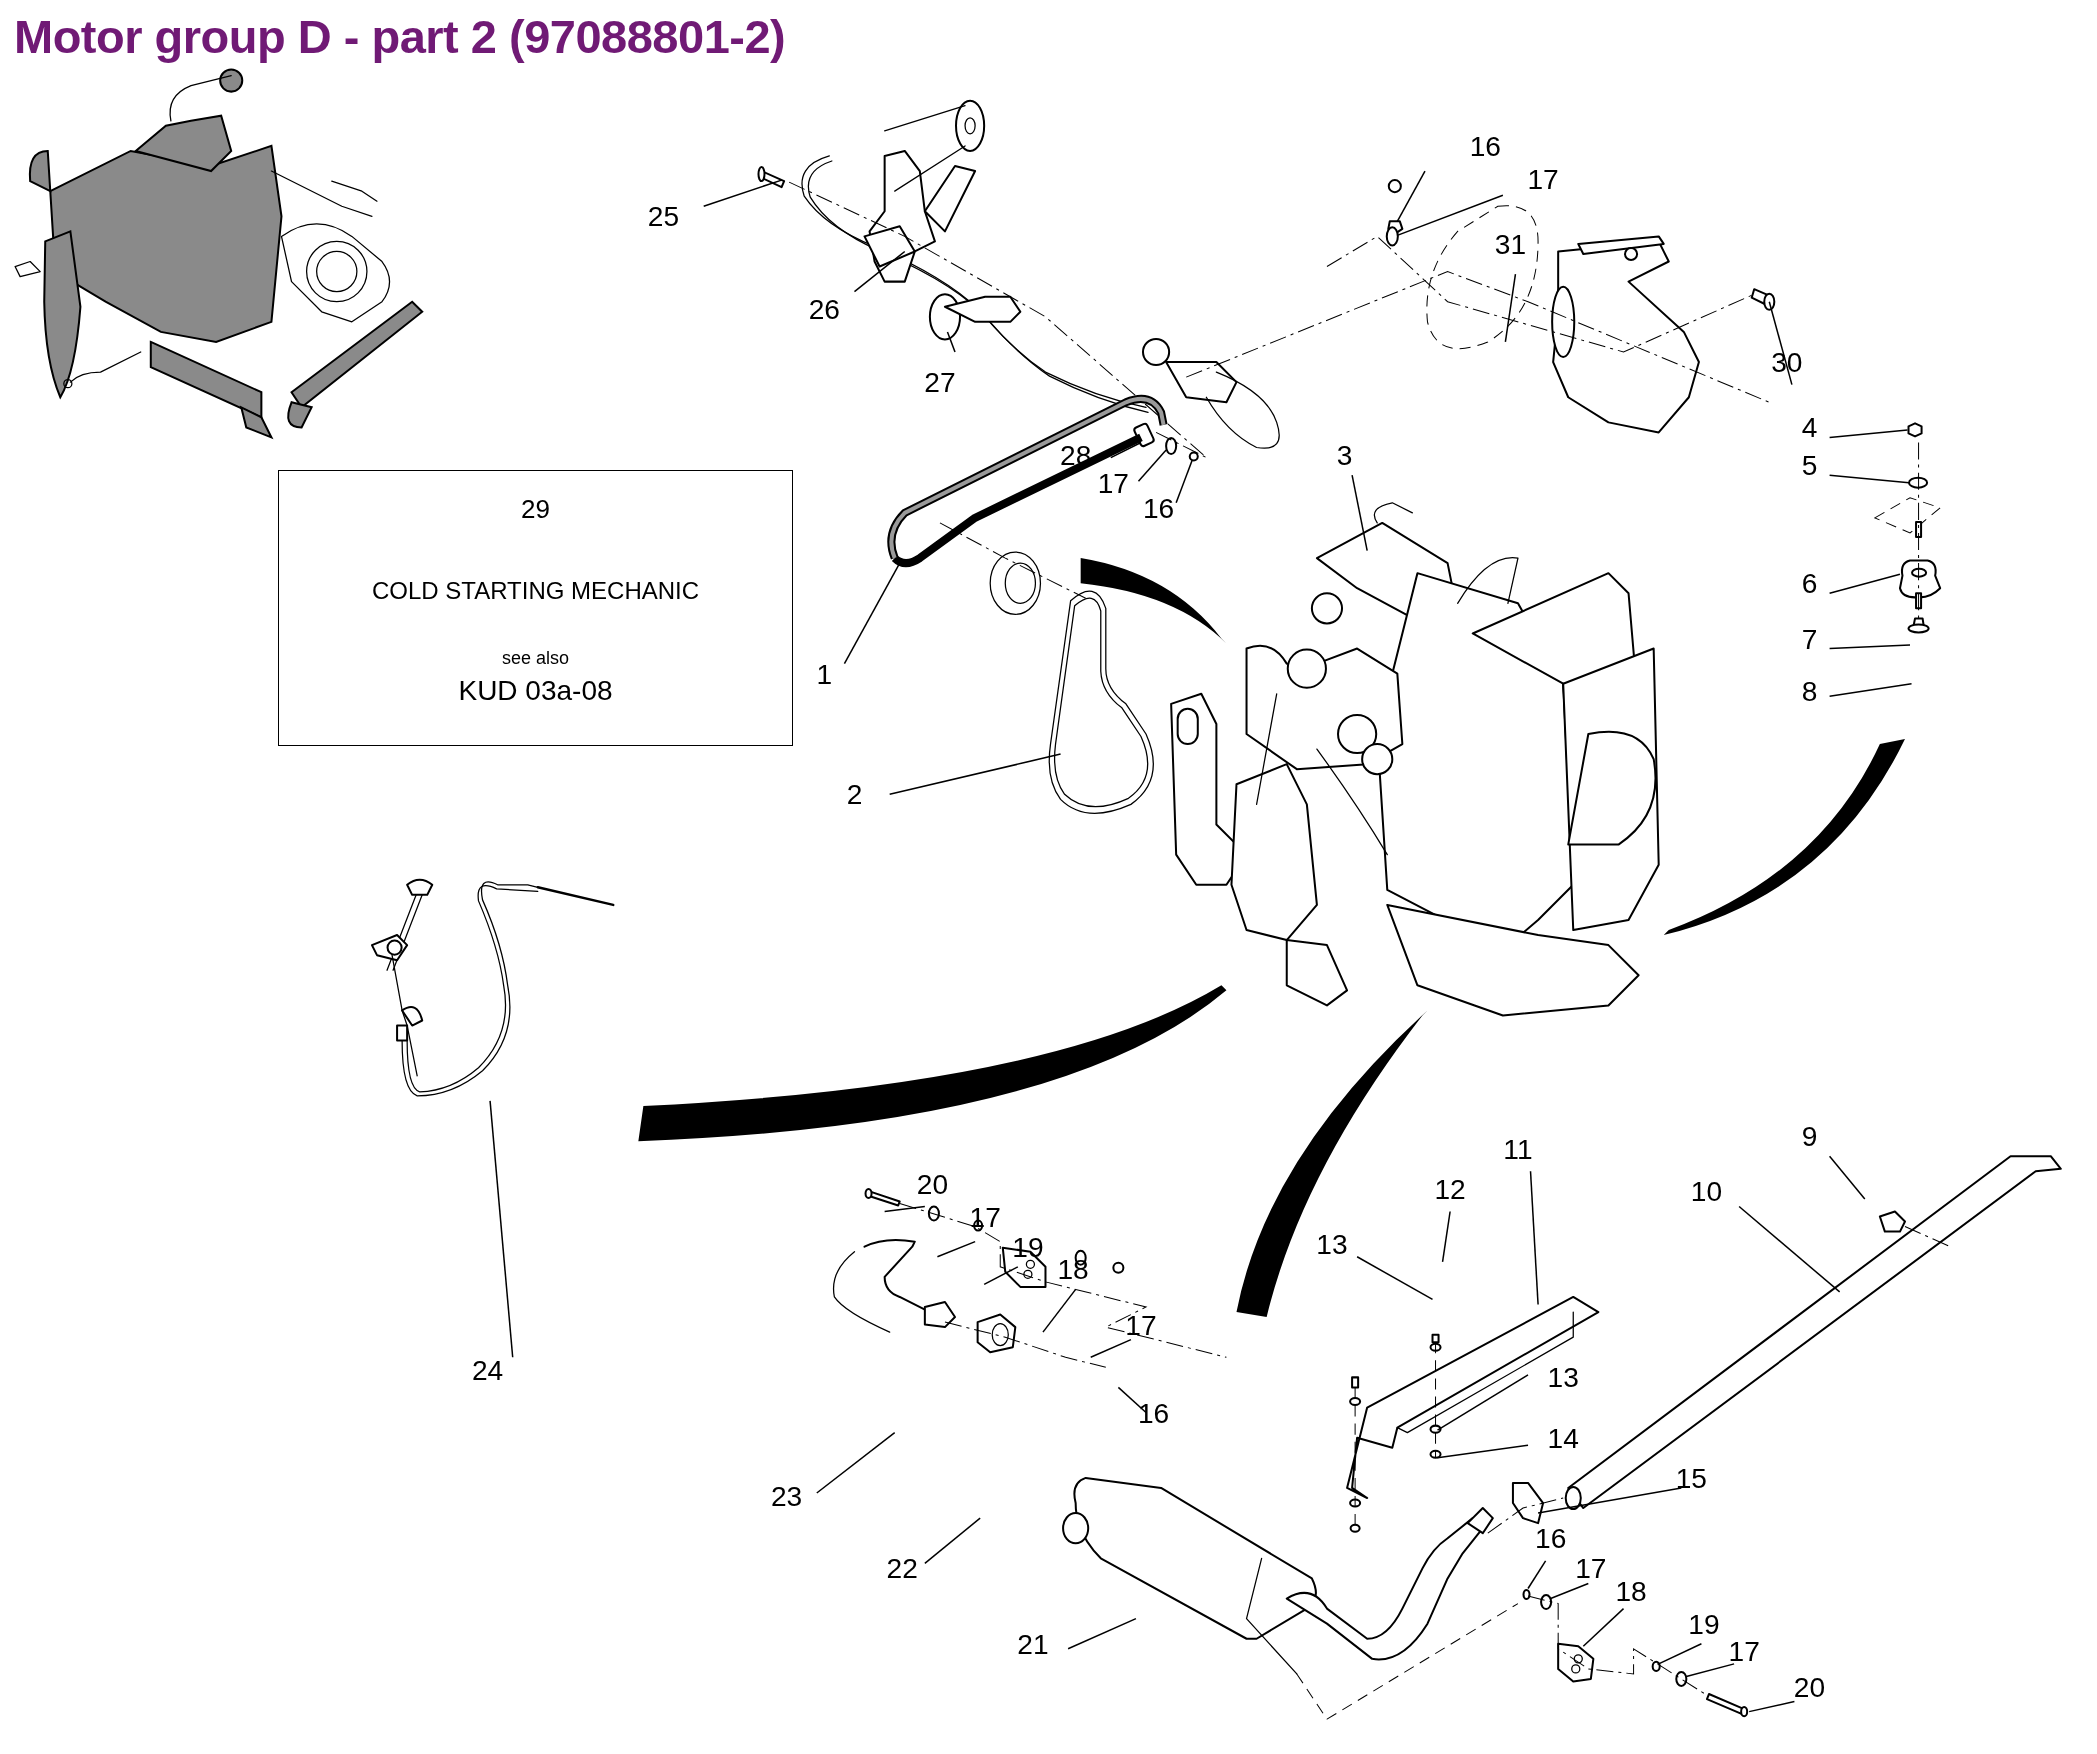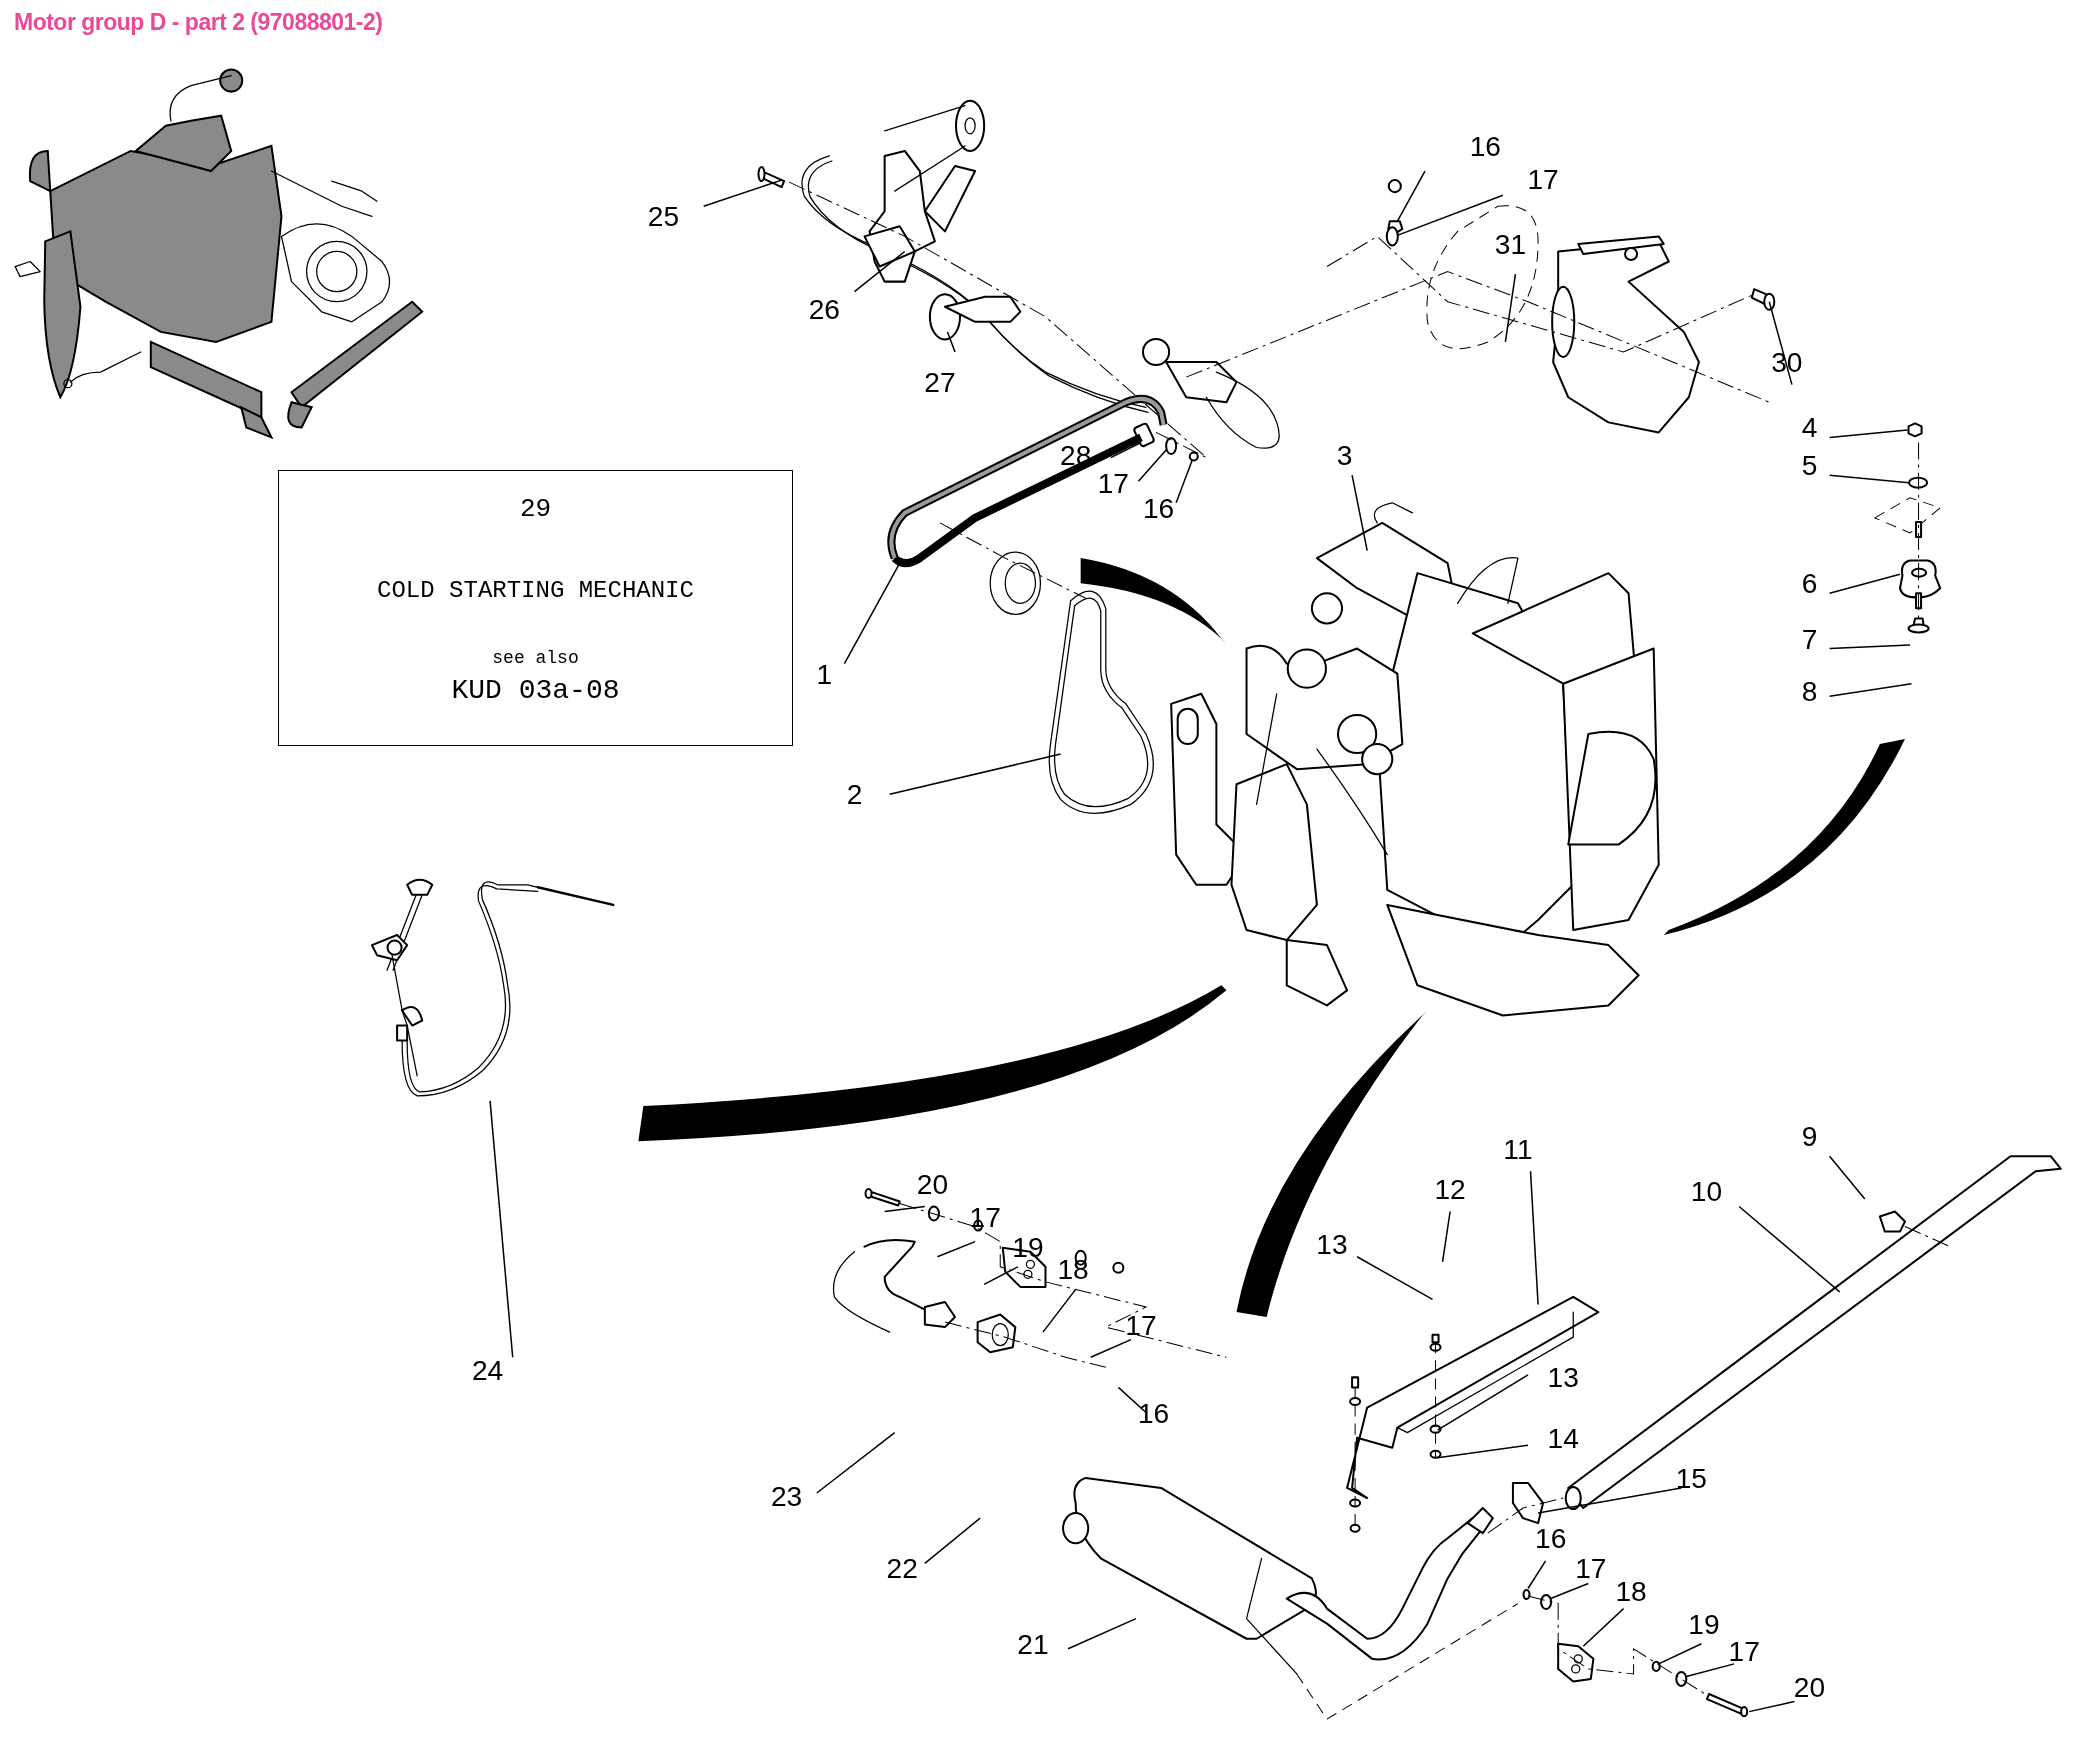--- a/index.html
+++ b/index.html
@@ -1,36 +1,36 @@
 <!DOCTYPE html>
 <html style="font-size:8px"><head>
   <meta charset="utf-8">
   <style>
     html, body { margin: 0; padding: 0; background: #ffffff; }
     body { width: 2097px; height: 1754px; position: relative; overflow: hidden; font-family: "Liberation Sans", sans-serif; }
     #page-title {
       position: absolute; left: 14px; top: 9px;
       font-family: "Liberation Sans", sans-serif; font-weight: bold;
-      font-size: 23px; color: #ec4899; letter-spacing: -0.5px; white-space: nowrap;
+      font-size: 47px; color: #701a75; letter-spacing: -0.5px; white-space: nowrap;
     }
     #diagram { position: absolute; left: 0; top: 0; width: 2097px; height: 1754px; }
     .callout-text { font-family: "Liberation Sans", sans-serif; font-size: 56px; fill: #000; }
     .leader { stroke: #000; stroke-width: 3; fill: none; }
     .part { stroke: #000; stroke-width: 4; fill: #fff; stroke-linejoin: round; stroke-linecap: round; }
     .part-thin { stroke: #000; stroke-width: 2.5; fill: none; stroke-linejoin: round; stroke-linecap: round; }
     .dash { stroke: #000; stroke-width: 2; fill: none; stroke-dasharray: 34 10 6 10; }
     .ghost { stroke: #000; stroke-width: 2; fill: none; stroke-dasharray: 22 14; }
     .arc { fill: #000; stroke: none; }
     .thumb-fill { fill: #8a8a8a; stroke: #000; stroke-width: 4; }
     .belt { stroke: #000; stroke-width: 16; fill: none; stroke-linejoin: round; }
     .belt-inner { stroke: #9a9a9a; stroke-width: 8; fill: none; stroke-linejoin: round; }
     #kit-box {
       position: absolute; left: 278px; top: 470px; width: 515px; height: 276px;
       border: 1.5px solid #000; box-sizing: border-box; background: #fff;
-      text-align: center; font-family: Liberation Mono, monospace; color: #000;
+      text-align: center; font-family: Liberation Sans, sans-serif; color: #000;
     }
     #kit-box .kit-num { position: absolute; left: 0; right: 0; top: 22.6px; font-size: 26px; }
     #kit-box .kit-line1 { position: absolute; left: 0; right: 0; top: 75px; font-size: 28px; }
     #kit-box .kit-line2 { position: absolute; left: 0; right: 0; top: 106px; font-size: 24px; }
     #kit-box .kit-see { position: absolute; left: 0; right: 0; top: 177px; font-size: 18px; }
     #kit-box .kit-ref { position: absolute; left: 0; right: 0; top: 204px; font-size: 28px; }
   </style>
 </head>
 <body>
 

